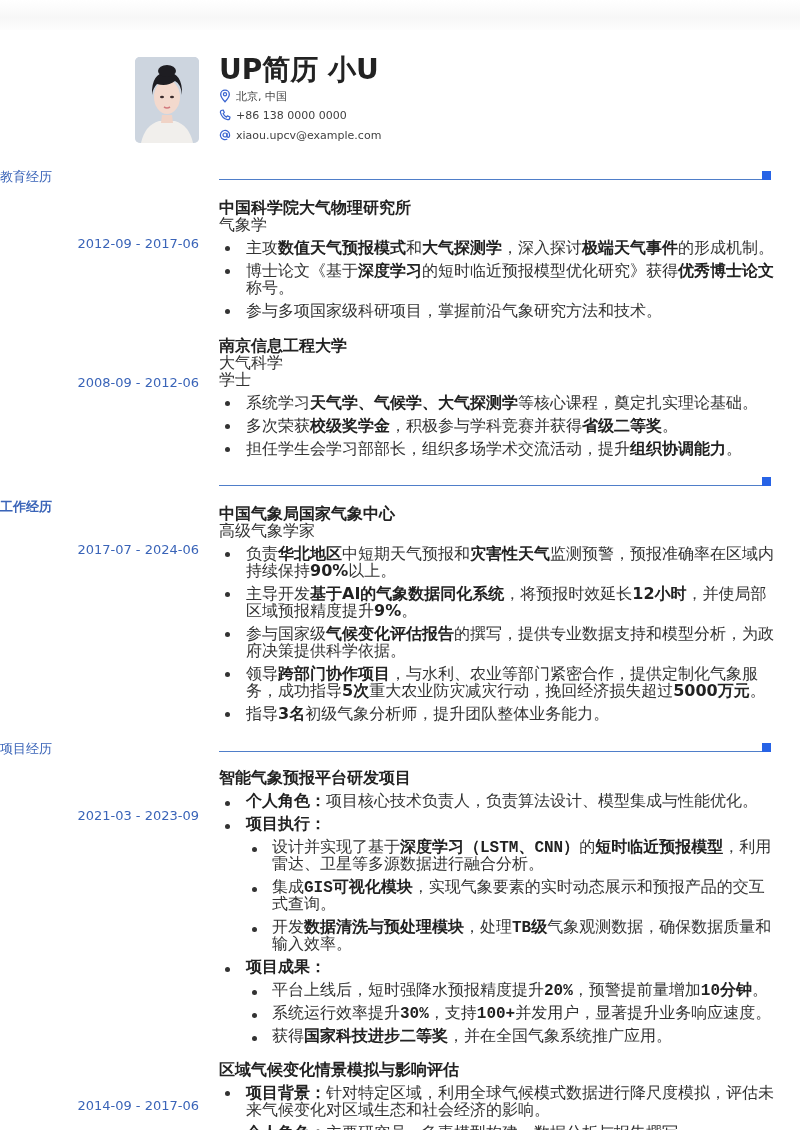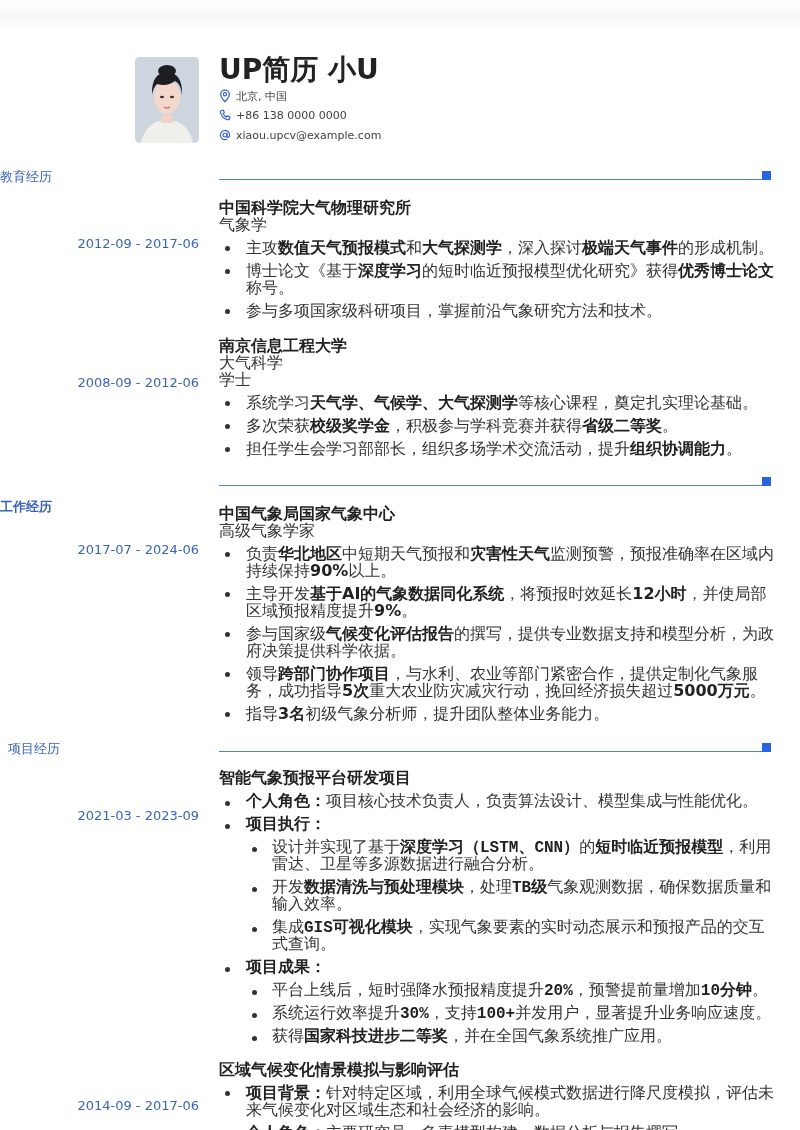--- a/index.html
+++ b/index.html
@@ -143,34 +143,34 @@
     <div class="sub">高级气象学家</div>
     <ul>
       <li class="b1"><span>负责</span><b>华北地区</b><span>中短期天气预报和</span><b>灾害性天气</b><span>监测预警，预报准确率在区域内持续保持</span><b>90%</b><span>以上。</span></li>
       <li class="b1"><span>主导开发</span><b>基于AI的气象数据同化系统</b><span>，将预报时效延长</span><b>12小时</b><span>，并使局部区域预报精度提升</span><b>9%</b><span>。</span></li>
       <li class="b1"><span>参与国家级</span><b>气候变化评估报告</b><span>的撰写，提供专业数据支持和模型分析，为政府决策提供科学依据。</span></li>
       <li class="b1"><span>领导</span><b>跨部门协作项目</b><span>，与水利、农业等部门紧密合作，提供定制化气象服务，成功指导</span><b>5次</b><span>重大农业防灾减灾行动，挽回经济损失超过</span><b>5000万元</b><span>。</span></li>
       <li class="b1"><span>指导</span><b>3名</b><span>初级气象分析师，提升团队整体业务能力。</span></li>
     </ul>
   </div>
 
-  <div class="sec-title" style="top:740px;padding-left:8px;">项目经历</div>
+  <div class="sec-title" style="top:740px;">项目经历</div>
   <div class="sec-line" style="top:751px;"></div>
   <div class="sec-sq" style="top:743px;"></div>
 
   <div class="date" style="top:771px;">2021-03 - 2023-09</div>
   <div class="entry" style="top:771px;font-family:Liberation Mono, monospace;">
     <div class="org">智能气象预报平台研发项目</div>
     <ul>
       <li class="b1"><b>个人角色：</b><span>项目核心技术负责人，负责算法设计、模型集成与性能优化。</span></li>
       <li class="b1"><b>项目执行：</b>
         <ul style="margin-left:-27px;">
           <li class="b2"><span>设计并实现了基于</span><b>深度学习（LSTM、CNN）</b><span>的</span><b>短时临近预报模型</b><span>，利用雷达、卫星等多源数据进行融合分析。</span></li>
+          <li class="b2"><span>集成</span><b>GIS可视化模块</b><span>，实现气象要素的实时动态展示和预报产品的交互式查询。</span></li>
           <li class="b2"><span>开发</span><b>数据清洗与预处理模块</b><span>，处理</span><b>TB级</b><span>气象观测数据，确保数据质量和输入效率。</span></li>
-          <li class="b2"><span>集成</span><b>GIS可视化模块</b><span>，实现气象要素的实时动态展示和预报产品的交互式查询。</span></li>
         </ul>
       </li>
       <li class="b1"><b>项目成果：</b>
         <ul style="margin-left:-27px;">
           <li class="b2"><span>平台上线后，短时强降水预报精度提升</span><b>20%</b><span>，预警提前量增加</span><b>10分钟</b><span>。</span></li>
           <li class="b2"><span>系统运行效率提升</span><b>30%</b><span>，支持</span><b>100+</b><span>并发用户，显著提升业务响应速度。</span></li>
           <li class="b2"><span>获得</span><b>国家科技进步二等奖</b><span>，并在全国气象系统推广应用。</span></li>
         </ul>
       </li>
     </ul>

